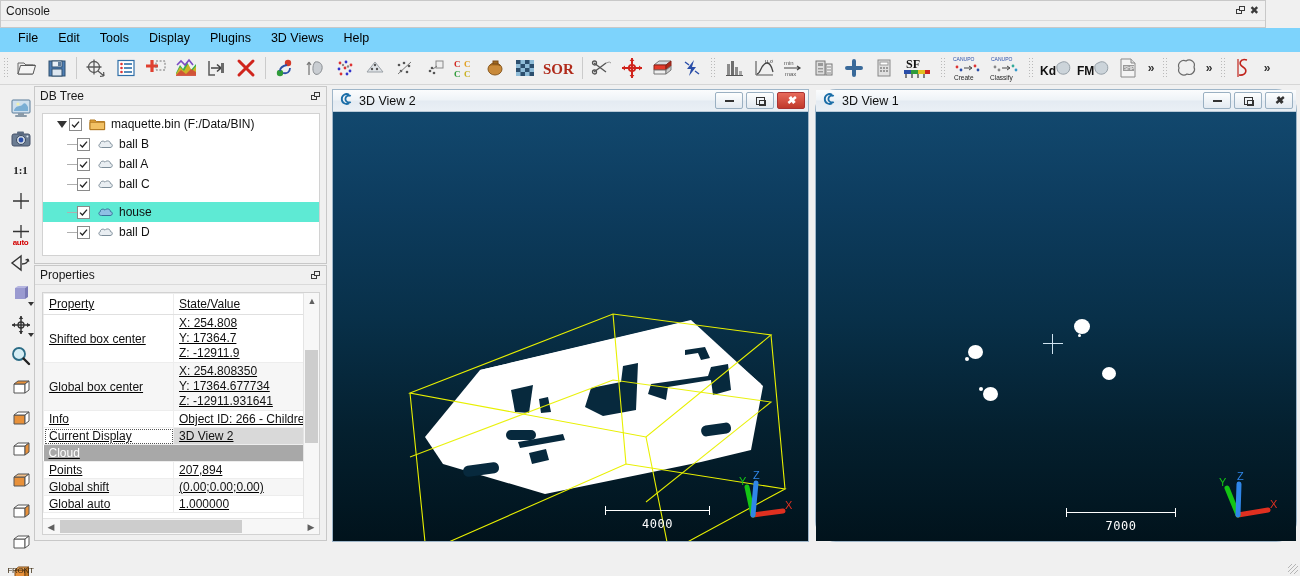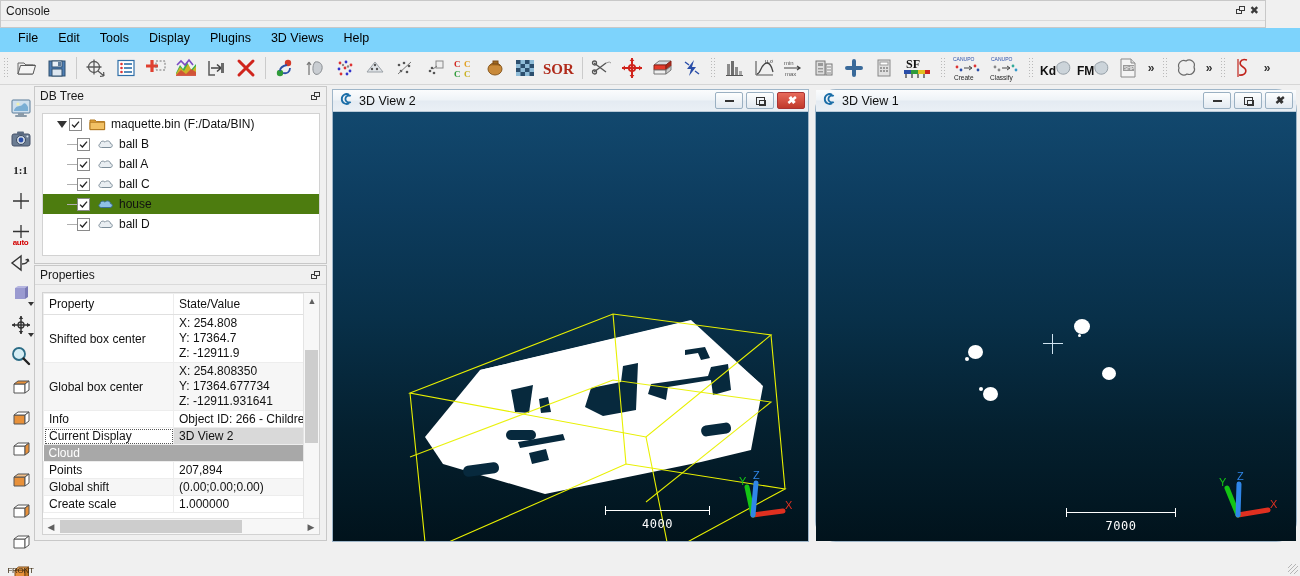--- a/index.html
+++ b/index.html
@@ -87,37 +87,37 @@
   .float-glyph i.a { left:3px; top:0; width:6px; height:5px; background:#f0f0f0; }
   .x-glyph { font-size: 11px; color: #3a3a3a; line-height: 9px; }
 
   #dbtree { left: 34px; top: 86px; width: 293px; height: 178px; }
   #dbtree .tree-body {
     position: absolute; left: 7px; top: 26px; width: 278px; height: 143px;
     background: #fff; border: 1px solid #d2d2d2;
     overflow: hidden;
   }
   .tree-row { display:flex; align-items:center; height: 20px; padding-left: 12px; position: relative; }
-  .tree-row.selected { background: #4d7c0f; }
+  .tree-row.selected { background: #5eead4; margin-top: 8px; }
   .tw-expander { width: 14px; display:flex; align-items:center; justify-content:center; flex:none; }
   .tri { width:0;height:0;border-left:5px solid transparent;border-right:5px solid transparent;border-top:7px solid #333; }
   .cbx { width: 13px; height: 13px; border: 1px solid #8a8a8a; background:#fff; flex:none;
     display:flex; align-items:center; justify-content:center; margin-right: 5px; }
   .cbx svg { display:block; }
   .tree-label { font-size: 12px; color: #111; white-space: nowrap; }
   .tree-indent { width: 22px; flex:none; display:flex; align-items:center; justify-content:flex-end;}
   .branch { width: 10px; height: 1px; background: #b0b0b0; }
   .icon-cell { width: 21px; flex:none; display:flex; align-items:center; justify-content:center; margin-right:3px;}
 
   #properties { left: 34px; top: 265px; width: 293px; height: 276px; }
   #properties .prop-body {
     position: absolute; left: 7px; top: 26px; width: 278px; height: 243px;
     background: #fff; border: 1px solid #d2d2d2; overflow:hidden;
   }
-  table.props { border-collapse: collapse; width: 261px; table-layout: fixed; }
+  table.props { border-collapse: collapse; width: 261px; table-layout: fixed; text-decoration: underline; }
   table.props td, table.props th {
     border: 1px solid #ededed; font-size: 12px; color: #111; text-align: left;
     padding: 1px 5px; font-weight: normal; vertical-align: middle;
   }
   table.props th { background: #fff; height: 21px; border-bottom: 1px solid #e0e0e0; }
   td.pname { width: 113px; }
   td.multi { line-height: 15px; padding-top: 2px; padding-bottom: 2px; }
   tr.section td { background: #a8a8a8; color:#fff; height: 17px; font-size:12px; border:none; }
   tr.curdisp td.pname { outline: 1px dotted #555; outline-offset: -2px; }
   tr.curdisp td.pval { background: #d9d9d9; }
@@ -781,21 +781,21 @@
         </tr>
         <tr>
           <td class="pname">Points</td>
           <td class="pval">207,894</td>
         </tr>
         <tr class="zebra">
           <td class="pname">Global shift</td>
           <td class="pval">(0.00;0.00;0.00)</td>
         </tr>
         <tr>
-          <td class="pname">Create scale</td>
+          <td class="pname">Global auto</td>
           <td class="pval">1.000000</td>
         </tr>
       </tbody>
         </table>
 
       <div class="vscroll">
         <div class="arrow up">▲</div>
         <div class="thumb" style="top:57px;height:93px;"></div>
         <div class="arrow down">▼</div>
       </div>

